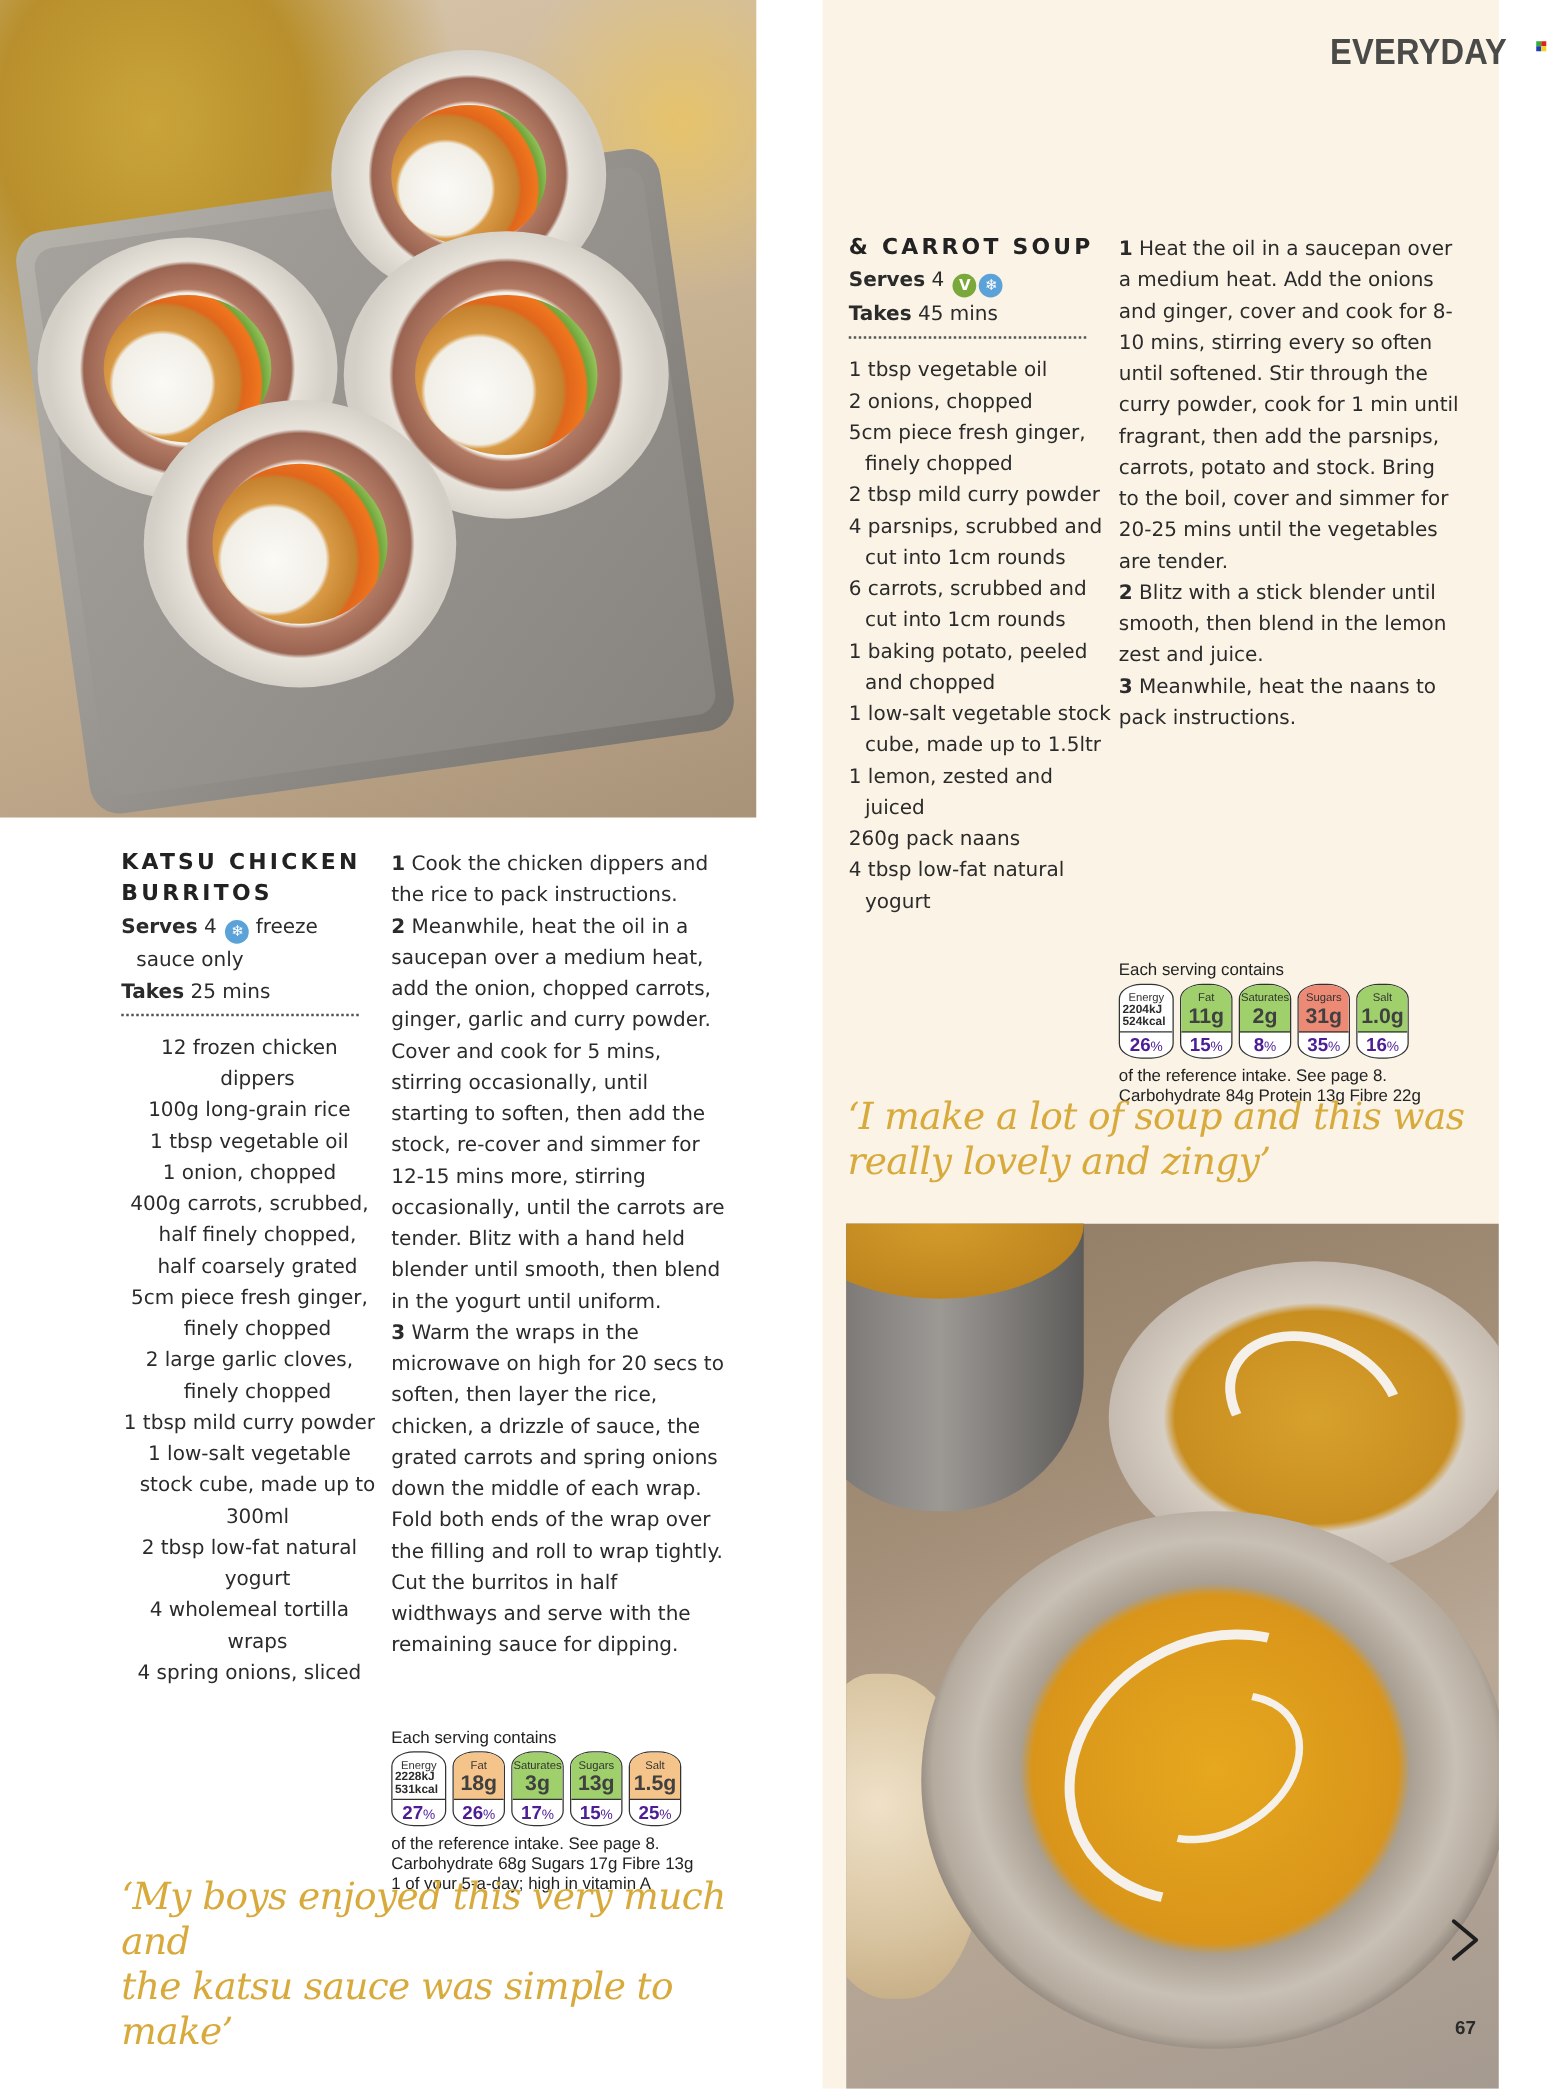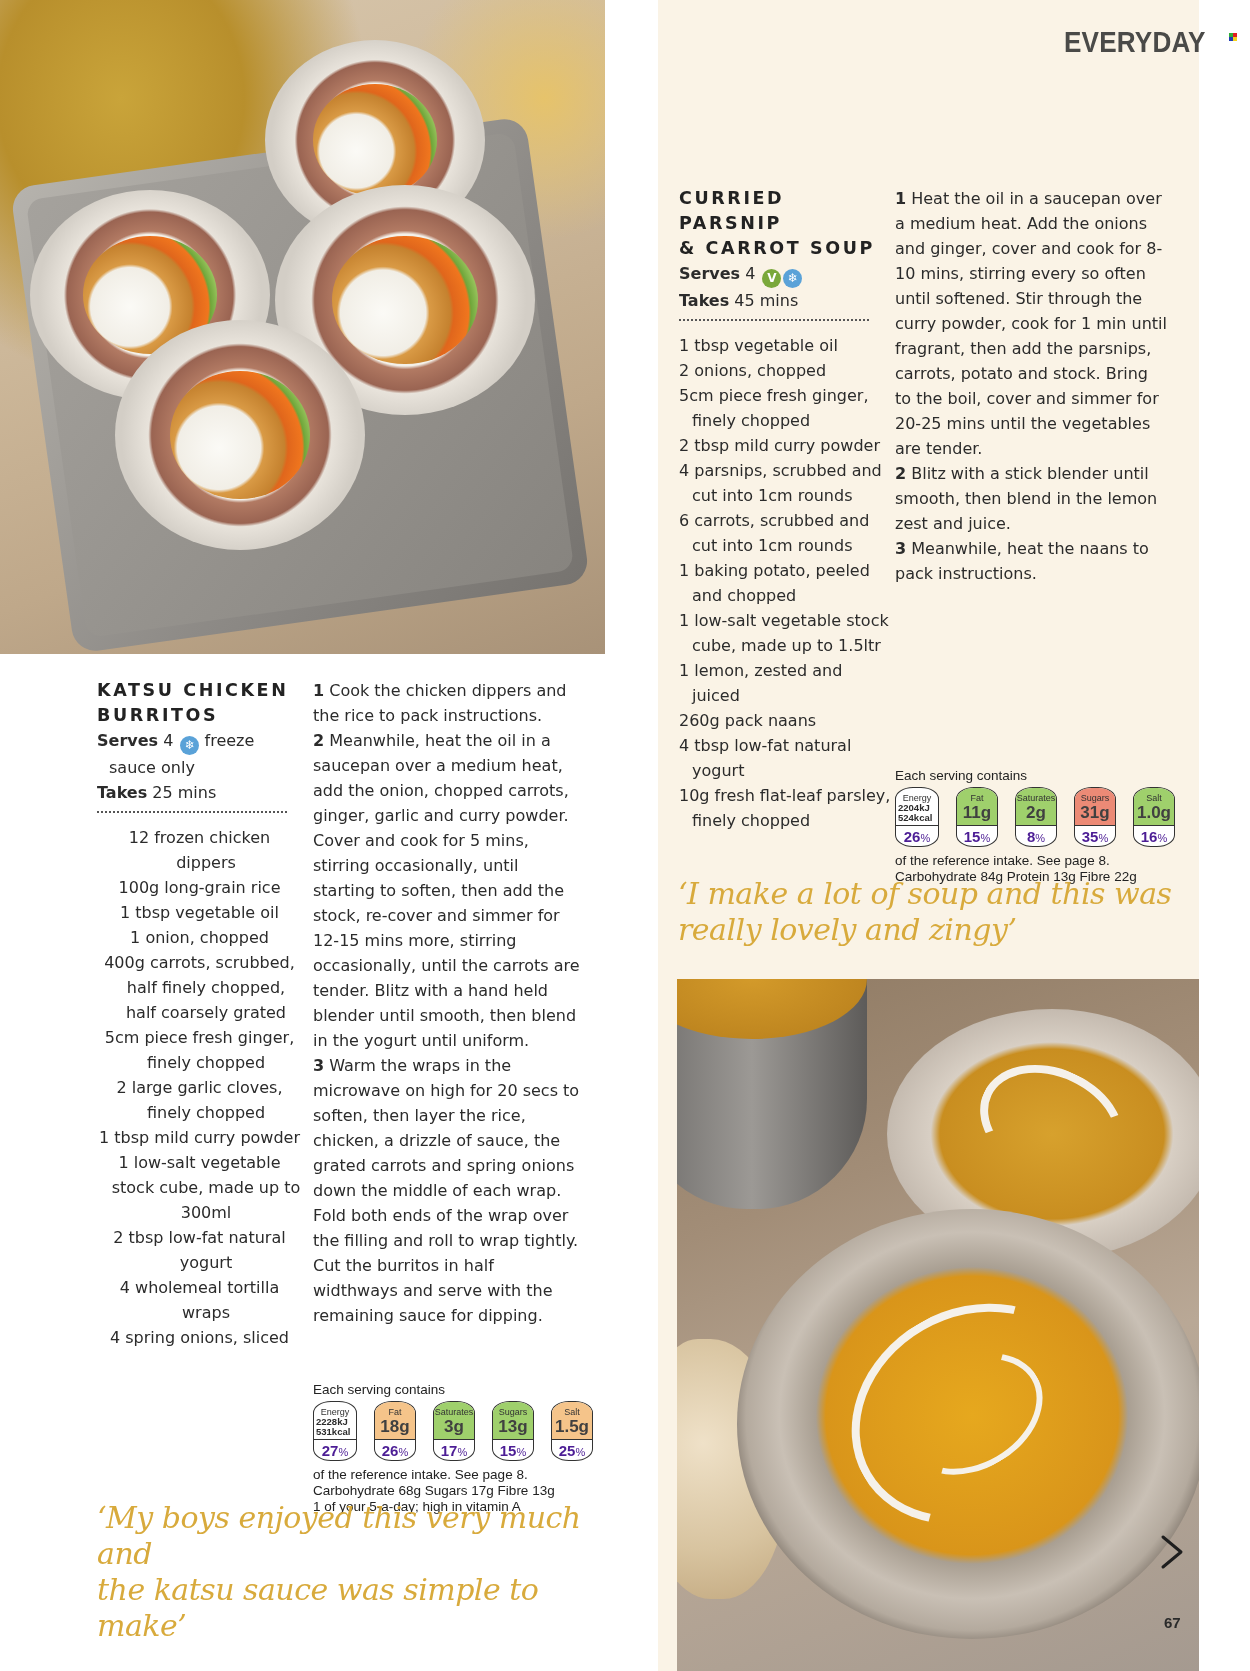--- a/index.html
+++ b/index.html
@@ -38,21 +38,21 @@
   .badge.f { background: #5aa2d8; }
 
   .ing { font-size: 16px; line-height: 25px; color: #2b2b2b; }
   .ing li { list-style: none; padding-left: 13px; text-indent: -13px; }
 
   .method { font-size: 16px; line-height: 25px; color: #2b2b2b; }
   .method p { margin: 0; }
   .method b { font-weight: bold; }
 
   .nut-head { font-family: "Liberation Sans", sans-serif; font-size: 13.5px; color: #222; margin-bottom: 4px; margin-top: 44px; }
-  .nut { display: flex; gap: 18px; }
+  .nut { display: flex; gap: 6px; }
   .nut .cell { width: 42px; height: 60px; border: 1.5px solid #333; border-radius: 18px 18px 18px 18px / 12px 12px 12px 12px; margin-right: -1px; position: relative; overflow: hidden; background: #fff; font-family: "Liberation Sans", sans-serif; text-align: center; }
   .nut .cell .top { position: absolute; left: 0; right: 0; top: 0; height: 38px; border-bottom: 1.5px solid #333; }
   .nut .cell .lbl { font-size: 9px; color: #333; margin-top: 5px; display: block; line-height: 10px; }
   .nut .cell .val { font-size: 17px; font-weight: bold; display: block; line-height: 20px; color: #404040; }
   .nut .cell .energy { font-size: 9.5px; font-weight: bold; line-height: 10px; display: block; text-align: left; padding-left: 2px; }
   .nut .cell .pct { position: absolute; left: 0; right: 0; top: 39px; font-size: 15px; font-weight: bold; color: #4c1d95; line-height: 19px; }
   .nut .cell .pct small { font-size: 11px; font-weight: normal; }
   .nut .cell.energy-cell { width: 44px; }
   .nut-foot { font-family: "Liberation Sans", sans-serif; font-size: 13.5px; line-height: 16px; color: #222; margin-top: 6px; }
 
@@ -99,21 +99,20 @@
 <div class="section-label">EVERYDAY</div>
 <div class="color-dots">
   <span style="left:0;top:0;background:#2fae3a"></span>
     <span style="left:4px;top:0;background:#e21e1e"></span>
   <span style="left:0;top:4px;background:#1f3bb3"></span>
     <span style="left:4px;top:4px;background:#f4d21c"></span>
 </div>
 
 <div style="position:absolute;left:679px;top:186px;width:215px;">
   <div class="rtitle">
-    <div>CURRIED PARSNIP</div>
     <div>&amp; CARROT SOUP</div>
   </div>
   <div class="meta">
     <b>Serves</b> <span>4</span>
     <span class="badge v">V</span><span class="badge f">❄</span>
   </div>
   <div class="meta">
     <b>Takes</b> <span>45 mins</span>
   </div>
   <div class="dotsep"></div>
@@ -122,21 +121,20 @@
     <li>2 onions, chopped</li>
     <li>5cm piece fresh ginger, finely chopped</li>
     <li>2 tbsp mild curry powder</li>
     <li>4 parsnips, scrubbed and cut into 1cm rounds</li>
     <li>6 carrots, scrubbed and cut into 1cm rounds</li>
     <li>1 baking potato, peeled and chopped</li>
     <li>1 low-salt vegetable stock cube, made up to 1.5ltr</li>
     <li>1 lemon, zested and juiced</li>
     <li>260g pack naans</li>
     <li>4 tbsp low-fat natural yogurt</li>
-    <li>10g fresh flat-leaf parsley, finely chopped</li>
   </ul>
 </div>
 
 <div class="method" style="position:absolute;left:895px;top:186px;width:272px;">
   <p><b>1</b> <span>Heat the oil in a saucepan over a medium heat. Add the onions and ginger, cover and cook for 8-10 mins, stirring every so often until softened. Stir through the curry powder, cook for 1 min until fragrant, then add the parsnips, carrots, potato and stock. Bring to the boil, cover and simmer for 20-25 mins until the vegetables are tender.</span></p>
   <p><b>2</b> <span>Blitz with a stick blender until smooth, then blend in the lemon zest and juice.</span></p>
   <p><b>3</b> <span>Meanwhile, heat the naans to pack instructions.</span></p>
 </div>
 
 <div style="position:absolute;left:895px;top:724px;width:300px;">

